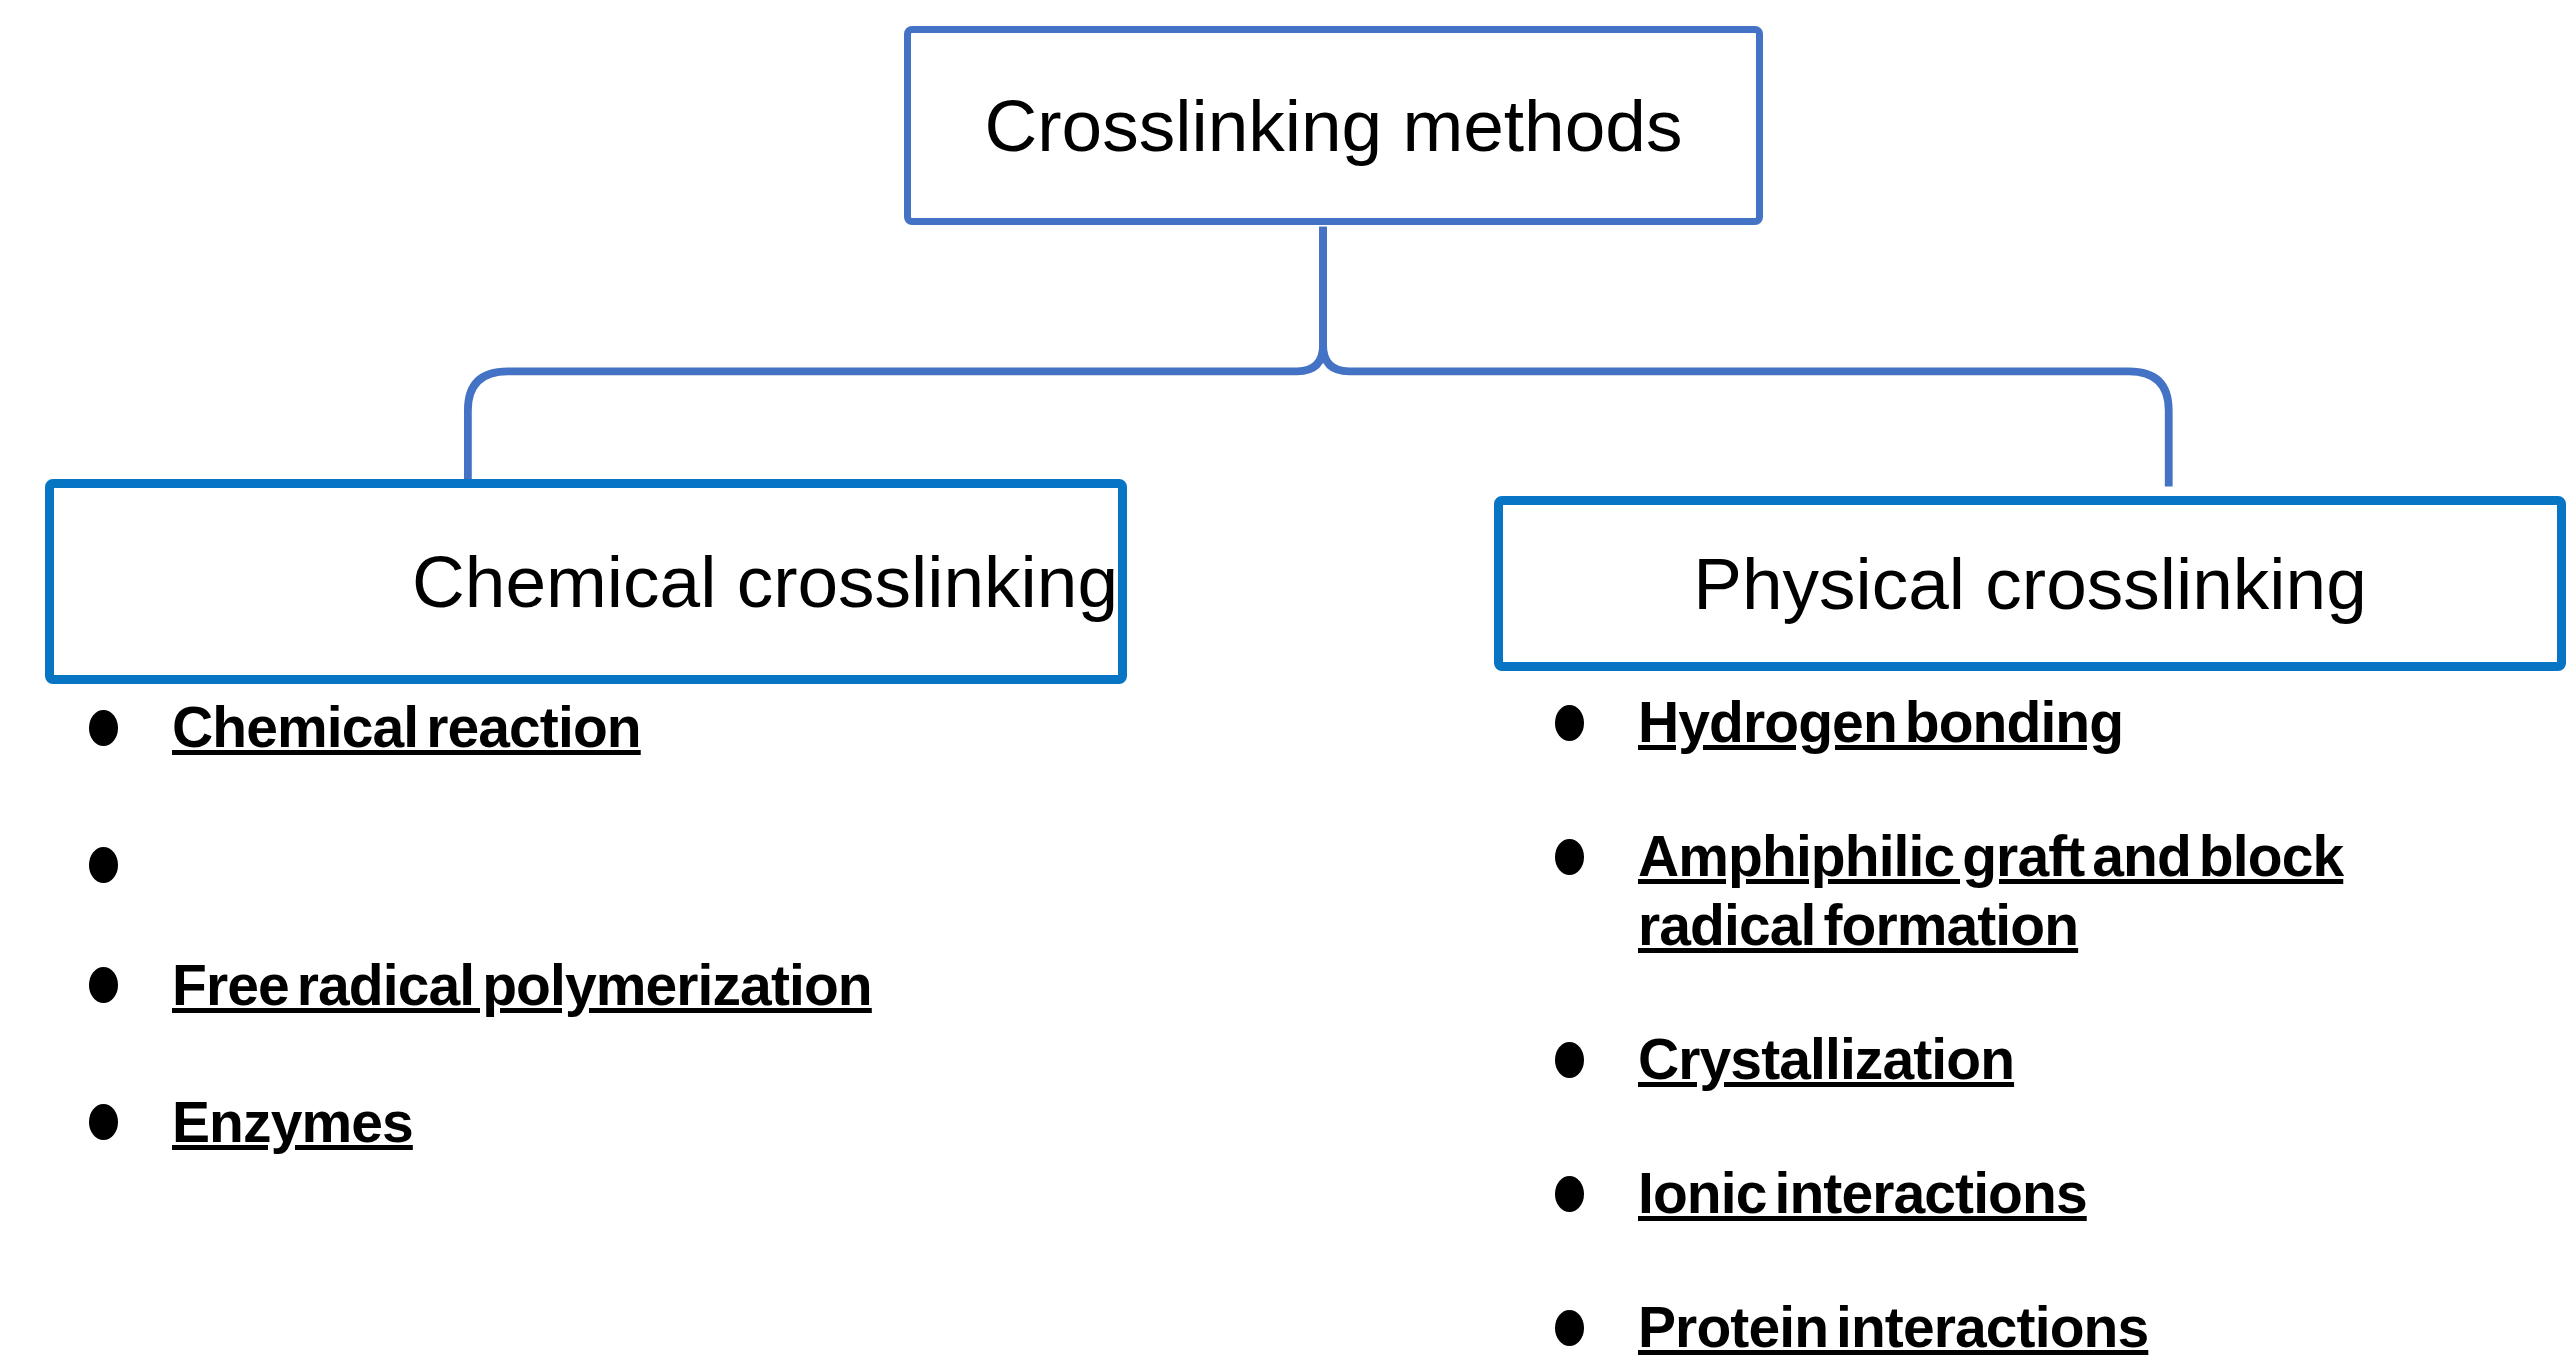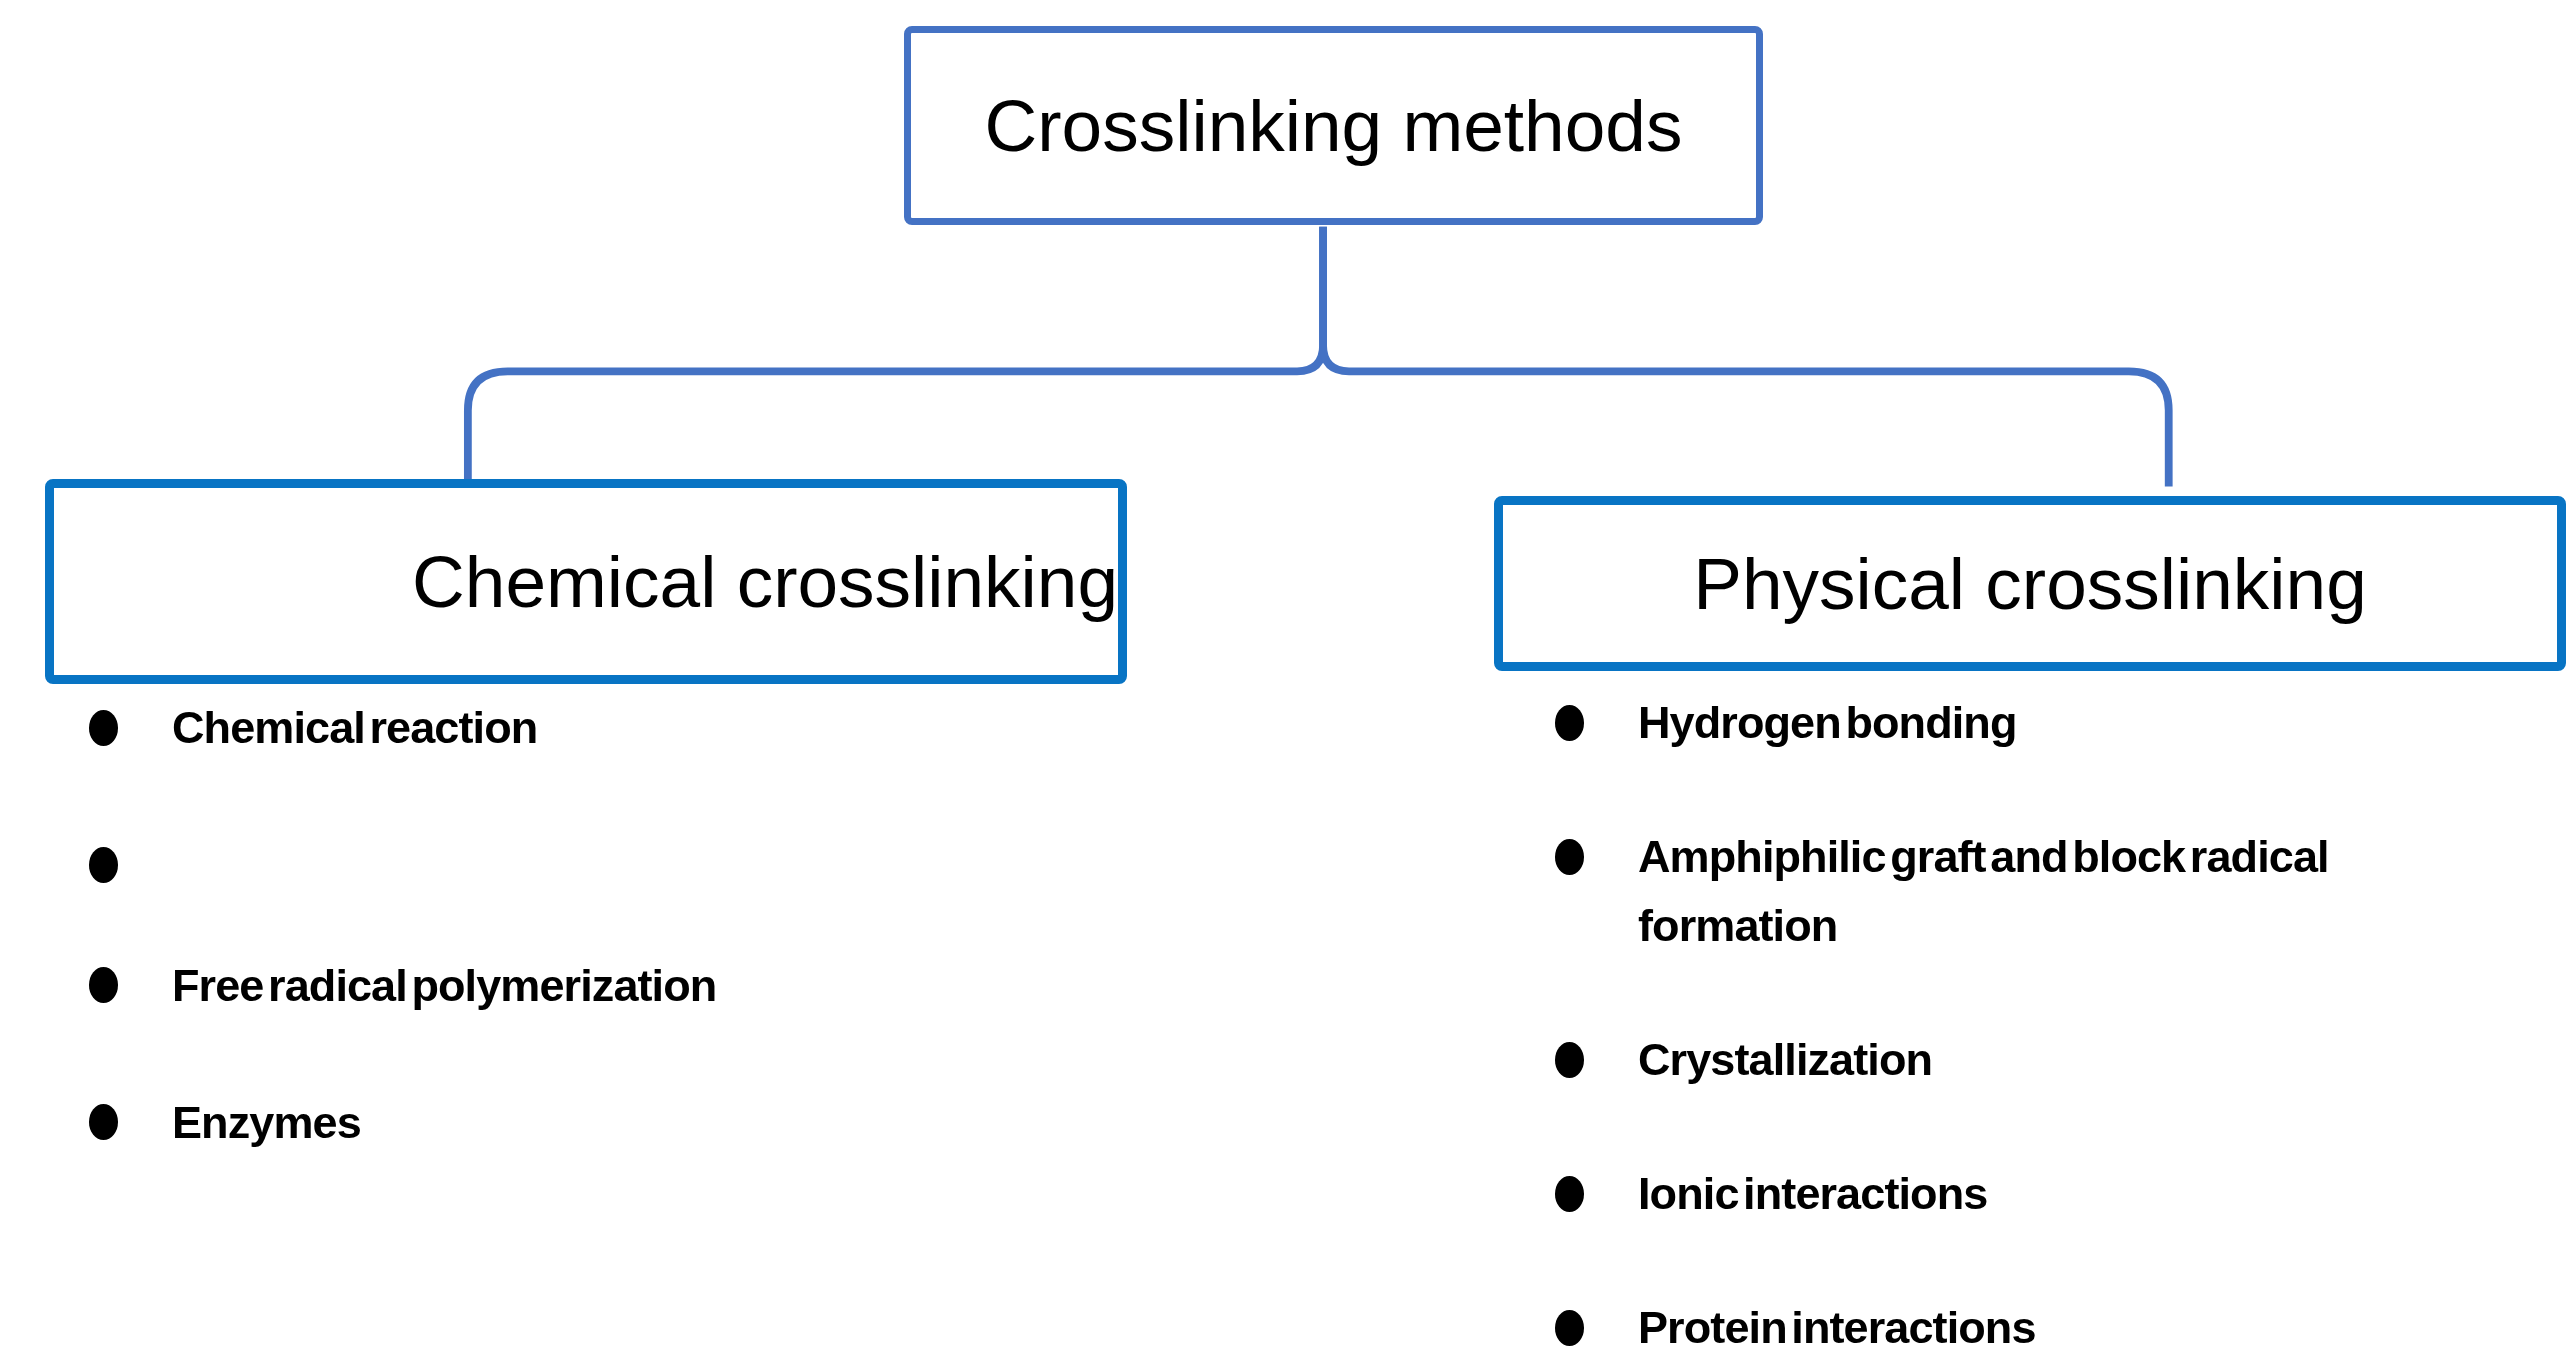--- a/index.html
+++ b/index.html
@@ -91,25 +91,26 @@
   .bullet {
     width: 29px;
     height: 36px;
     margin-top: 16.5px;
     margin-right: 54px;
     background: var(--text, #000000);
     border-radius: 50%;
     flex: 0 0 auto;
   }
   .item-text {
-    font-size: 45px;
+    font-size: 57px;
     font-weight: 700;
     line-height: 69px;
     letter-spacing: -0.9px;
     word-spacing: -7px;
+    text-decoration: underline;
   }
   .right-list .item-text {
     max-width: 883px;
   }
 </style>
 </head>
 <body>
 
 <div class="canvas">
 

